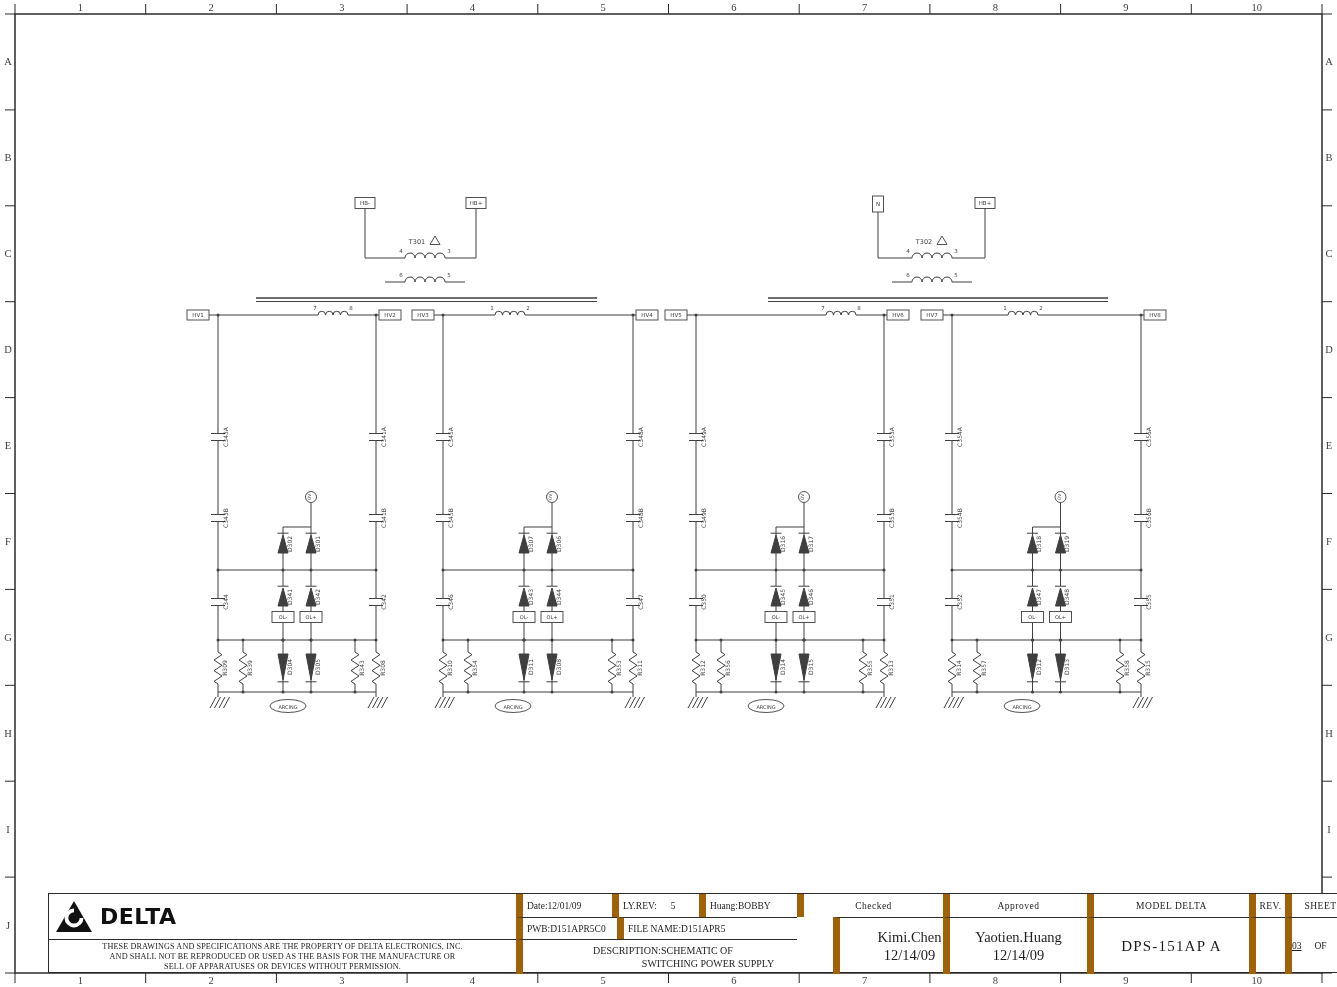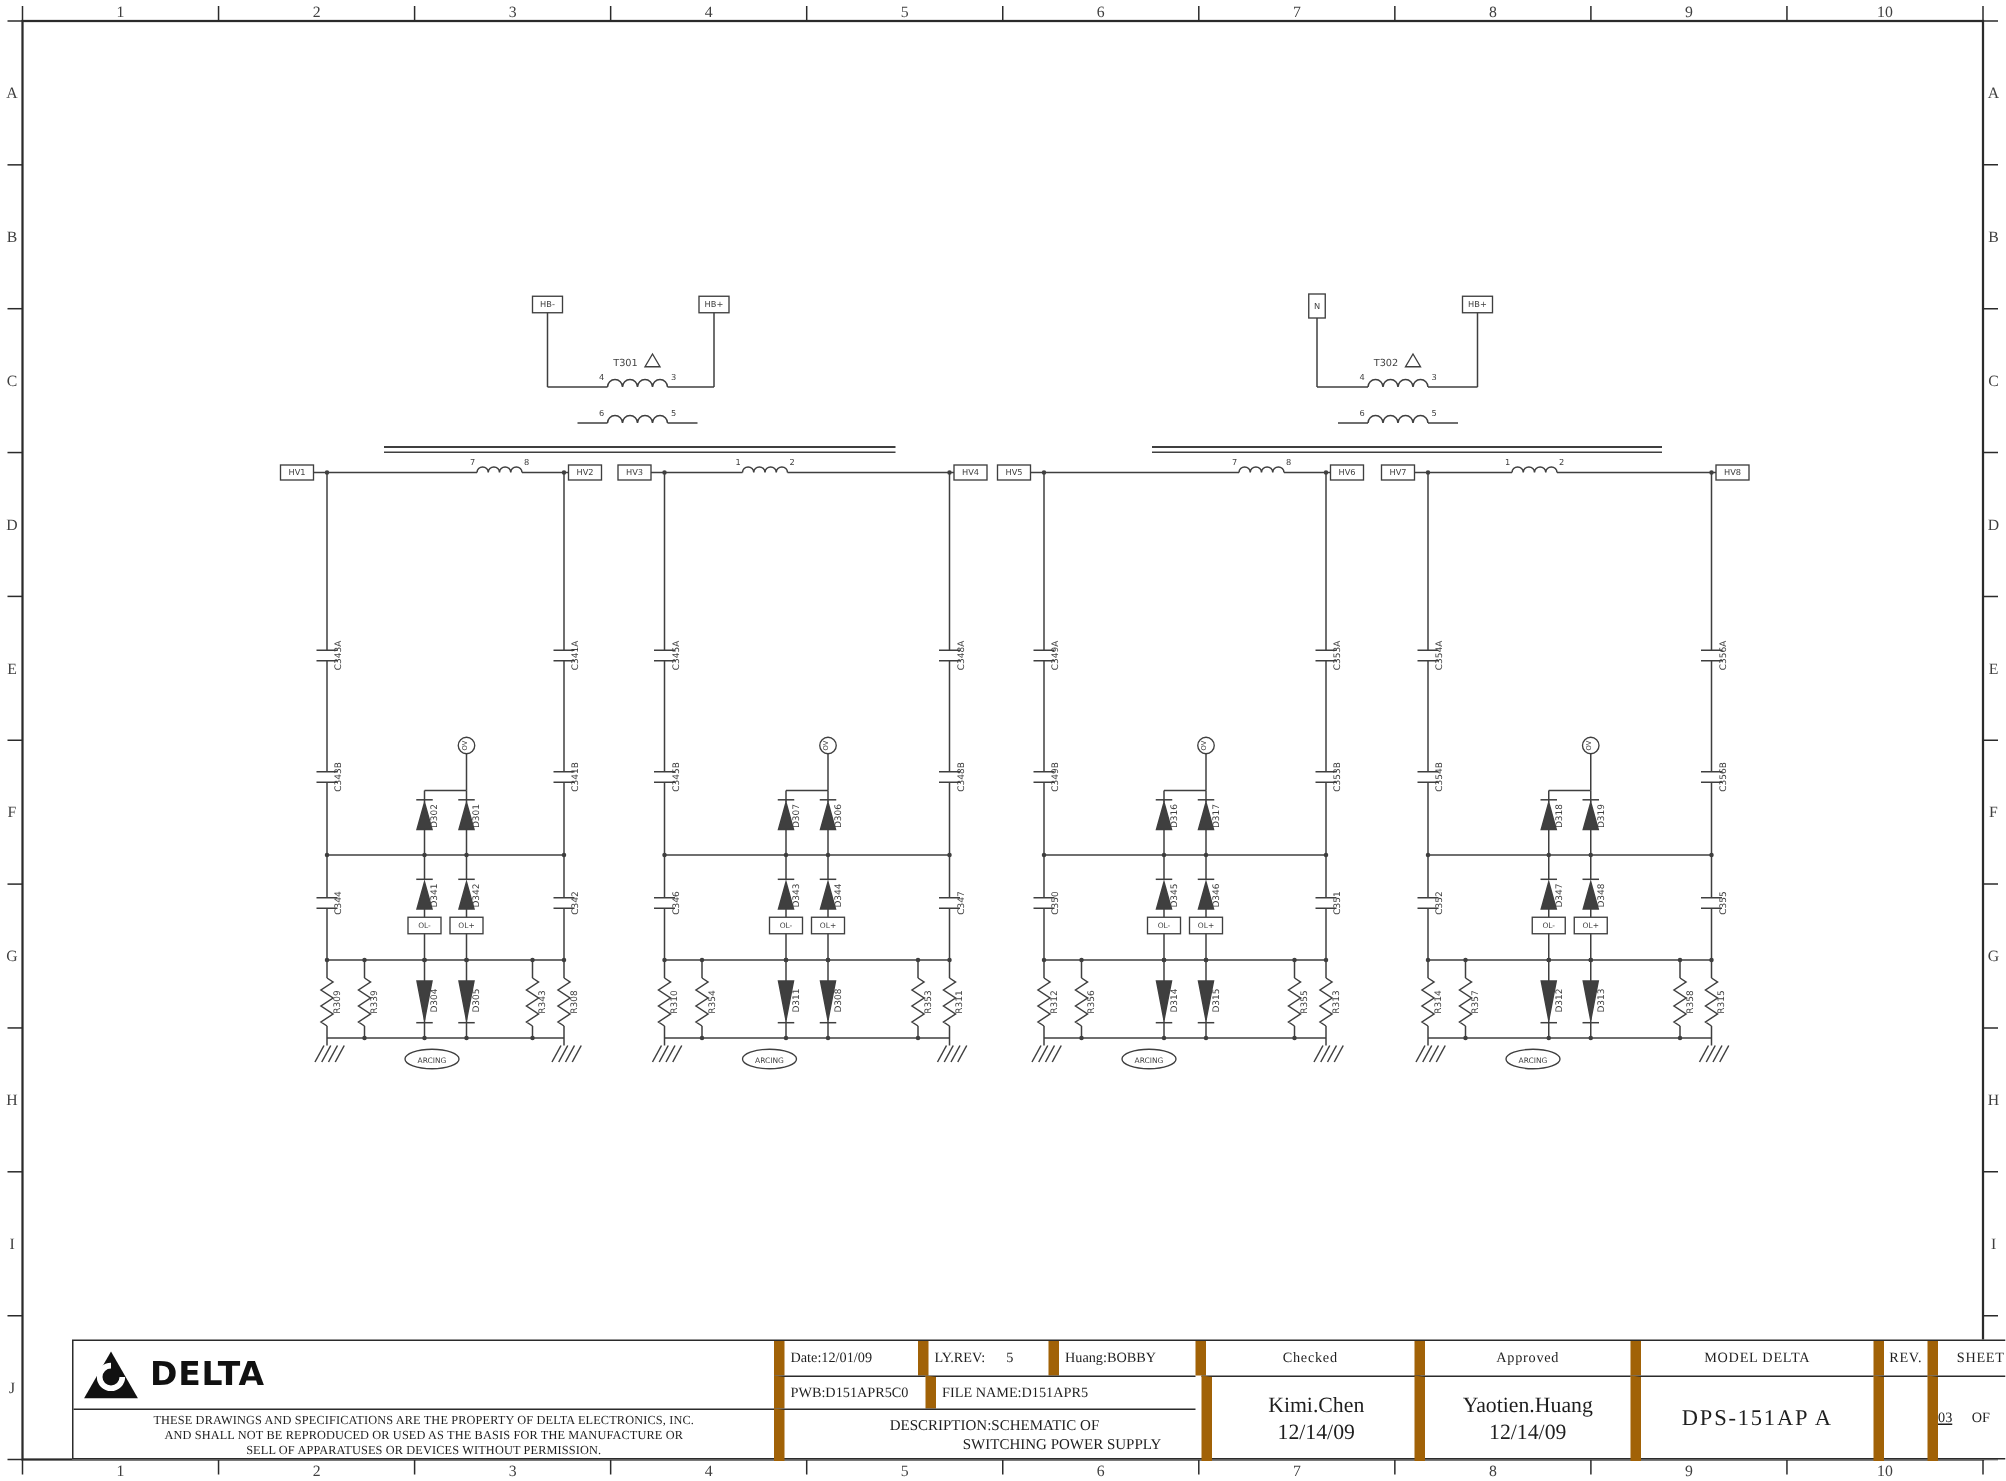--- a/index.html
+++ b/index.html
@@ -681,21 +681,21 @@
       <span>FILE NAME:</span>
         <span>D151APR5</span>
     </div>
 
     <div class="cell desc bl bt" style="left:467px;top:45px;width:281px;height:35px">
       <div class="l1"><span>DESCRIPTION:</span><span>SCHEMATIC OF</span></div>
       <div class="l2">SWITCHING POWER SUPPLY</div>
     </div>
 
     <div class="cell head bl" style="left:748px;top:0;width:146px;height:23px">Checked</div>
-    <div class="cell sig bl bt" style="left:752px;top:23px;width:146px;height:57px">
+    <div class="cell sig bl bt" style="left:784px;top:23px;width:146px;height:57px">
       <div>Kimi.Chen</div>
       <div>12/14/09</div>
     </div>
 
     <div class="cell head bl" style="left:894px;top:0;width:144px;height:23px">Approved</div>
     <div class="cell sig bl bt" style="left:894px;top:23px;width:144px;height:57px">
       <div>Yaotien.Huang</div>
       <div>12/14/09</div>
     </div>
 

